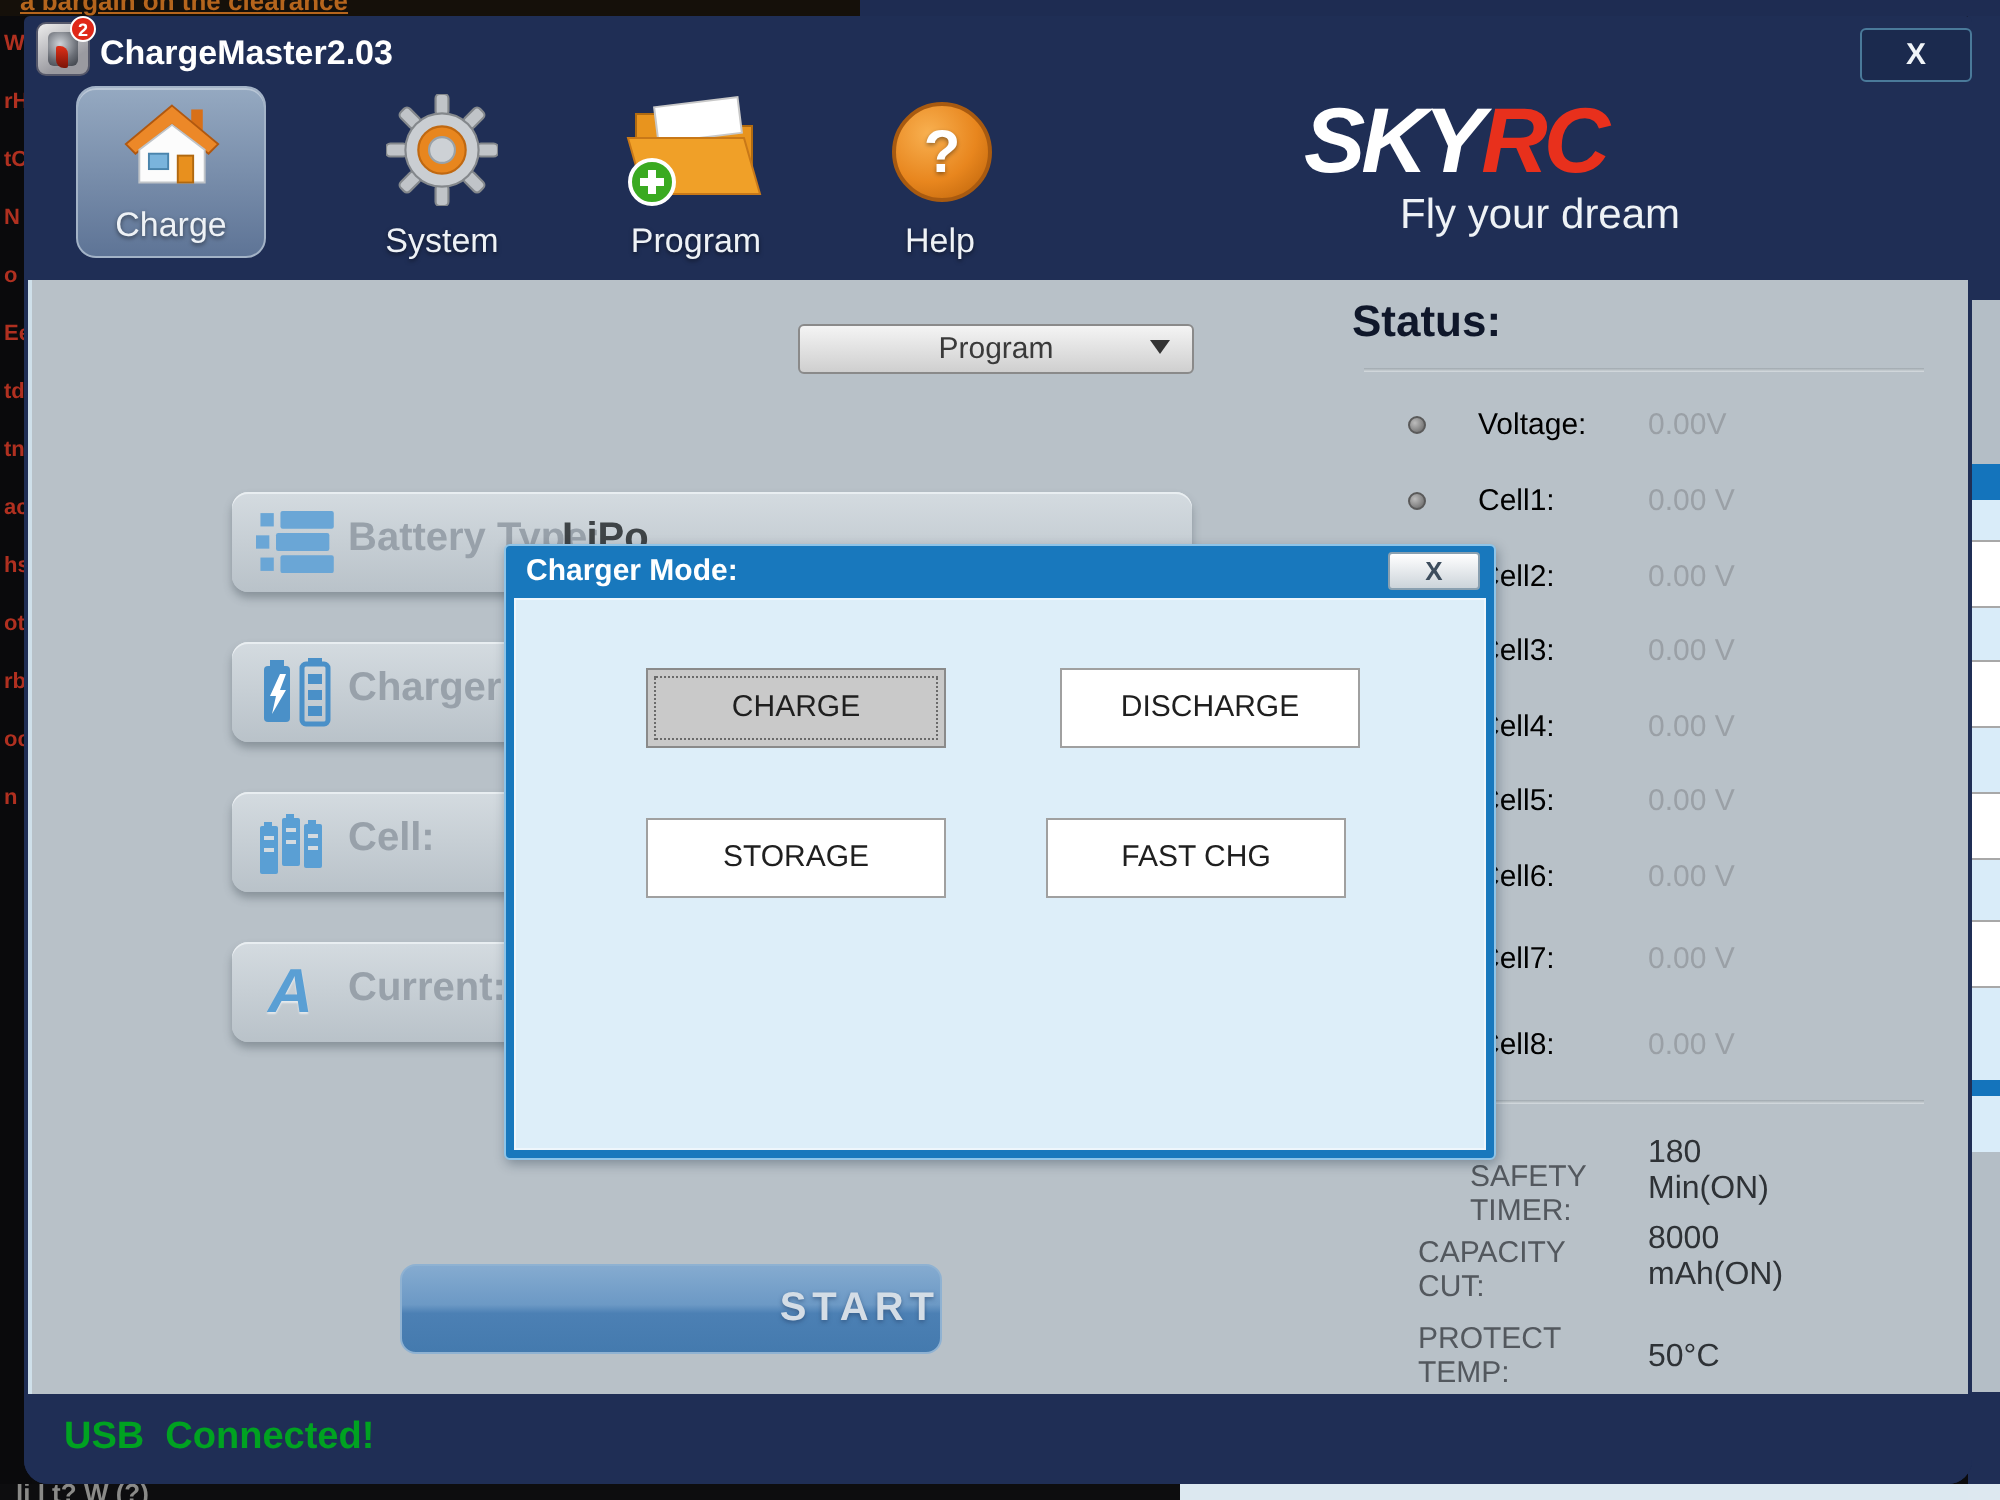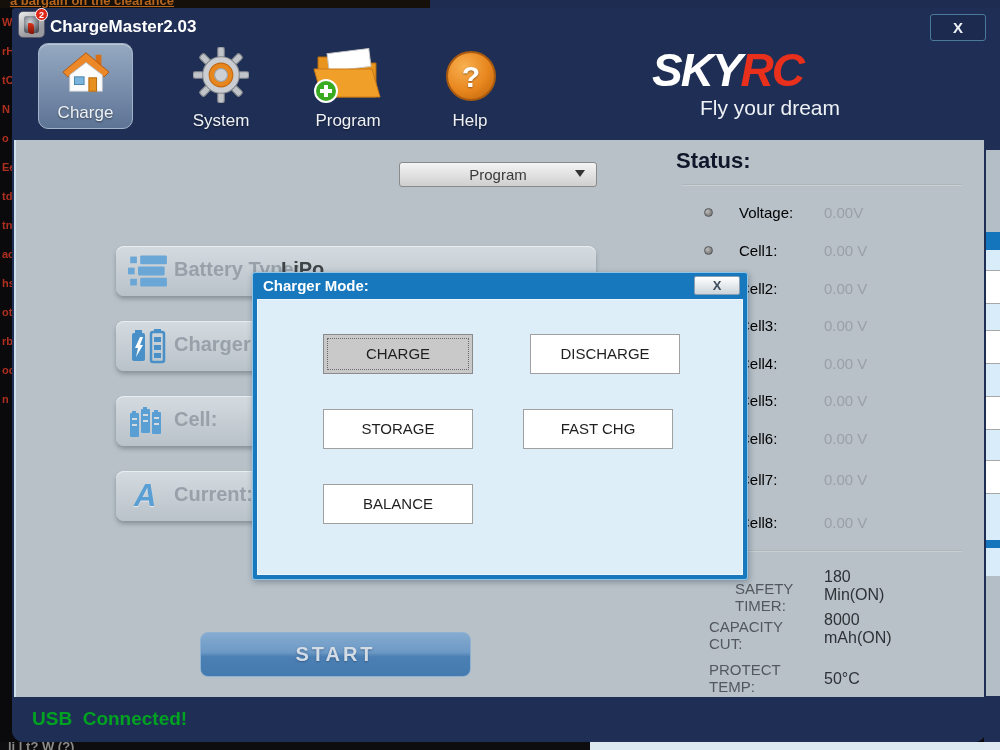--- a/index.html
+++ b/index.html
@@ -76,21 +76,21 @@
                box-shadow:0 3px 4px rgba(80,90,100,.45), inset 0 1px 0 #e9eef1;margin-left:37px; }
   .setup-row .icon-box { position:absolute; left:12px; top:7px; width:40px; height:36px; }
   .setup-row .row-label { position:absolute; left:58px; top:12px; color:#98a1aa; font-size:20px; font-weight:bold; }
   .setup-row .row-value { position:absolute; left:165px; top:12px; color:#3f4447; font-size:20px; font-weight:bold; }
   #row-battery { top:106px; } #row-mode { top:181px; } #row-cell { top:256px; } #row-current { top:331px; }
   #current-letter { font-size:31px; font-weight:bold; font-style:italic; color:#5a9fd4; text-shadow:0 1px 1px rgba(255,255,255,.6); padding-left:6px; }
 
   #start-btn { left:184px; top:492px; width:271px; height:45px; border-radius:8px;
                background:linear-gradient(#85abd0 0%, #6c99c5 45%, #4c80b4 55%, #447aae 100%);
                border:1px solid #8fb2d2; color:#d4dde6; font-size:20px; font-weight:bold;
-               letter-spacing:3px; text-align:center; line-height:43px; cursor:pointer;
+               letter-spacing:3px; text-align:right; line-height:43px; cursor:pointer;
                text-shadow:0 1px 2px rgba(40,70,110,.6); }
 
   
   #status-heading { left:660px; top:8px; color:#0f172a; font-size:22px; font-weight:bold; }
   .divider { left:666px; width:280px; height:2px; background:linear-gradient(#9fa8ae,#d7dde1); }
   #divider-top { top:44px; } #divider-bottom { top:410px; }
   .status-row { left:660px; width:300px; height:20px; }
   .status-row .led { position:absolute; left:28px; top:4px; width:9px; height:9px; border-radius:50%;
                      background:radial-gradient(circle at 35% 35%, #bcbcbc, #787878 75%); border:1px solid #5a5a5a; }
   .status-row .s-label { position:absolute; left:63px; color:#000000; font-size:15px; }
@@ -347,14 +347,13 @@
 </div>
 
 <div id="modal" class="abs">
   <span id="modal-title">Charger Mode:</span>
   <div id="modal-close">X</div>
   <div id="modal-body"></div>
   <div id="mbtn-0" class="modal-btn selected">CHARGE</div>
   <div id="mbtn-1" class="modal-btn">DISCHARGE</div>
   <div id="mbtn-2" class="modal-btn">STORAGE</div>
   <div id="mbtn-3" class="modal-btn">FAST CHG</div>
-  <div id="mbtn-4" class="modal-btn">BALANCE</div>
 </div>
 
 </body></html>

